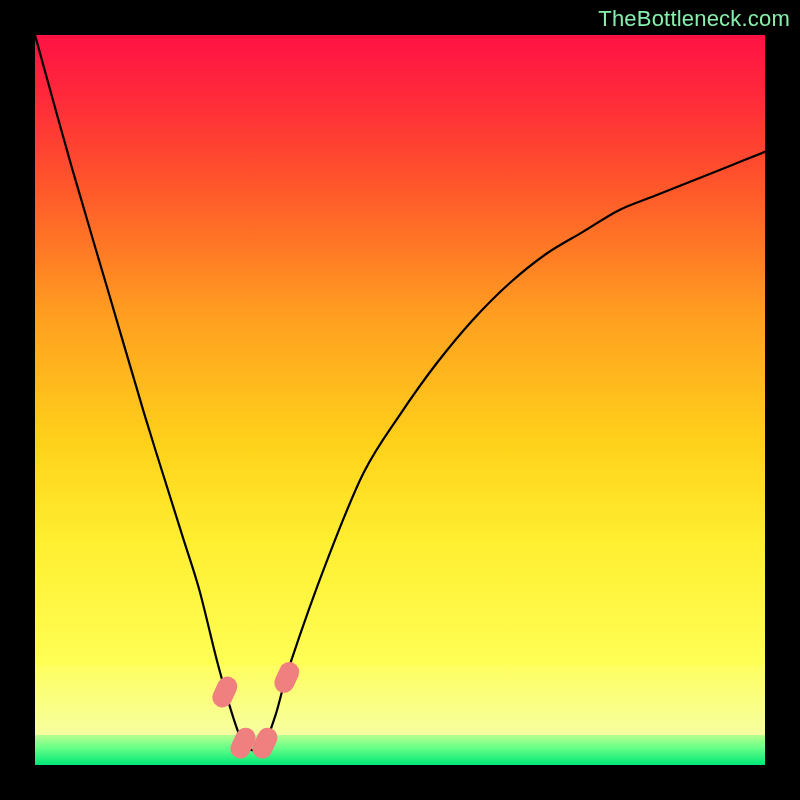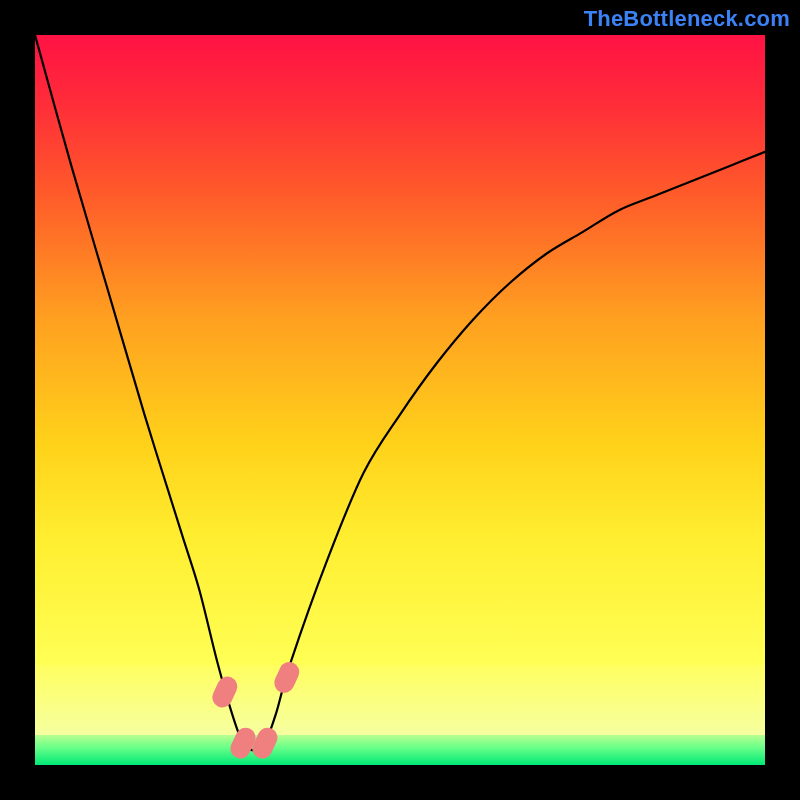--- a/index.html
+++ b/index.html
@@ -29,22 +29,22 @@
     display: block;
     width: 730px;
     height: 730px;
   }
   .watermark {
     position: absolute;
     top: 6px;
     right: 10px;
     font-family: Arial, Helvetica, sans-serif;
     font-size: 22px;
-    color: #3b82f6;
-    font-weight: 700;
+    color: #86efac;
+    font-weight: 400;
     letter-spacing: 0.2px;
   }
 </style>
 </head>
 <body>
 
 <div class="frame">
   <div class="watermark">TheBottleneck.com</div>
   <div class="plot">
     <svg viewBox="0 0 730 730">

